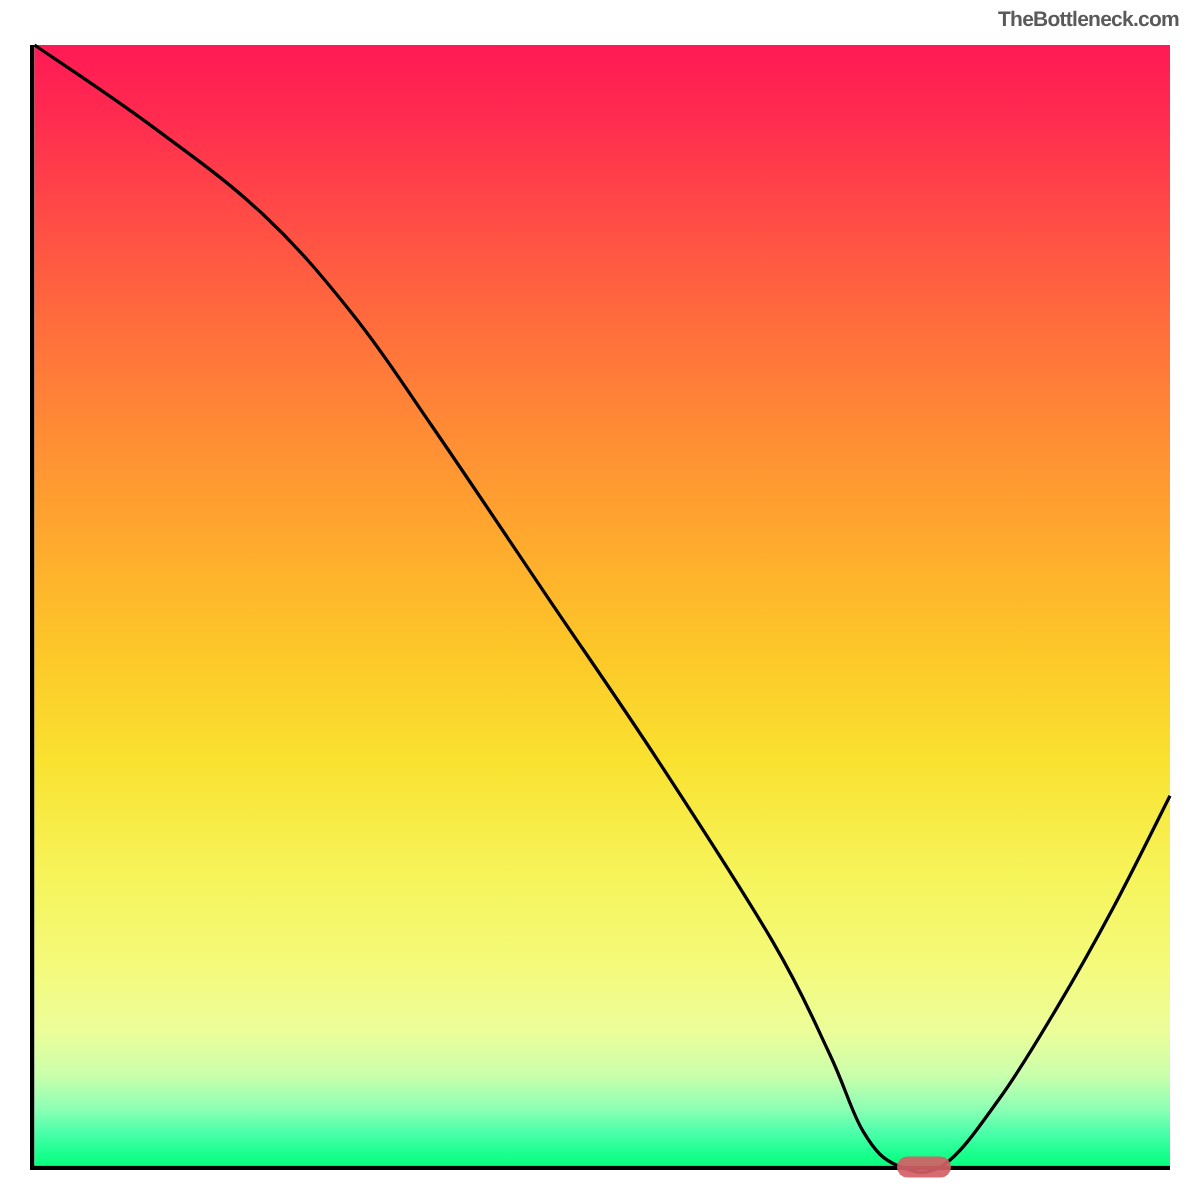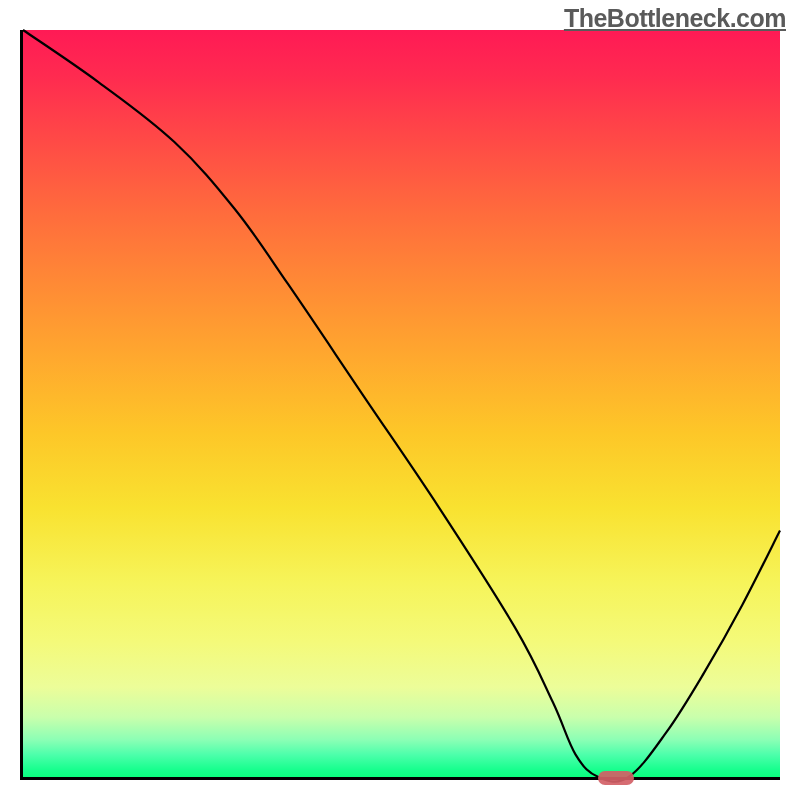--- a/index.html
+++ b/index.html
@@ -7,26 +7,25 @@
     width: 800px;
     height: 800px;
     background: #ffffff;
     position: relative;
     font-family: Arial, sans-serif;
   }
   .watermark {
     position: absolute;
     top: 4px;
     right: 14px;
-    font-size: 25px;
+    font-size: 14px;
     font-weight: bold;
     color: #5a5a5a;
     letter-spacing: -0.5px;
     z-index: 10;
-    text-decoration: underline;
   }
   .plot-area {
     position: absolute;
     left: 20px;
     top: 30px;
     width: 760px;
     height: 750px;
     border-left: 3.5px solid #000;
     border-bottom: 3.5px solid #000;
   }

